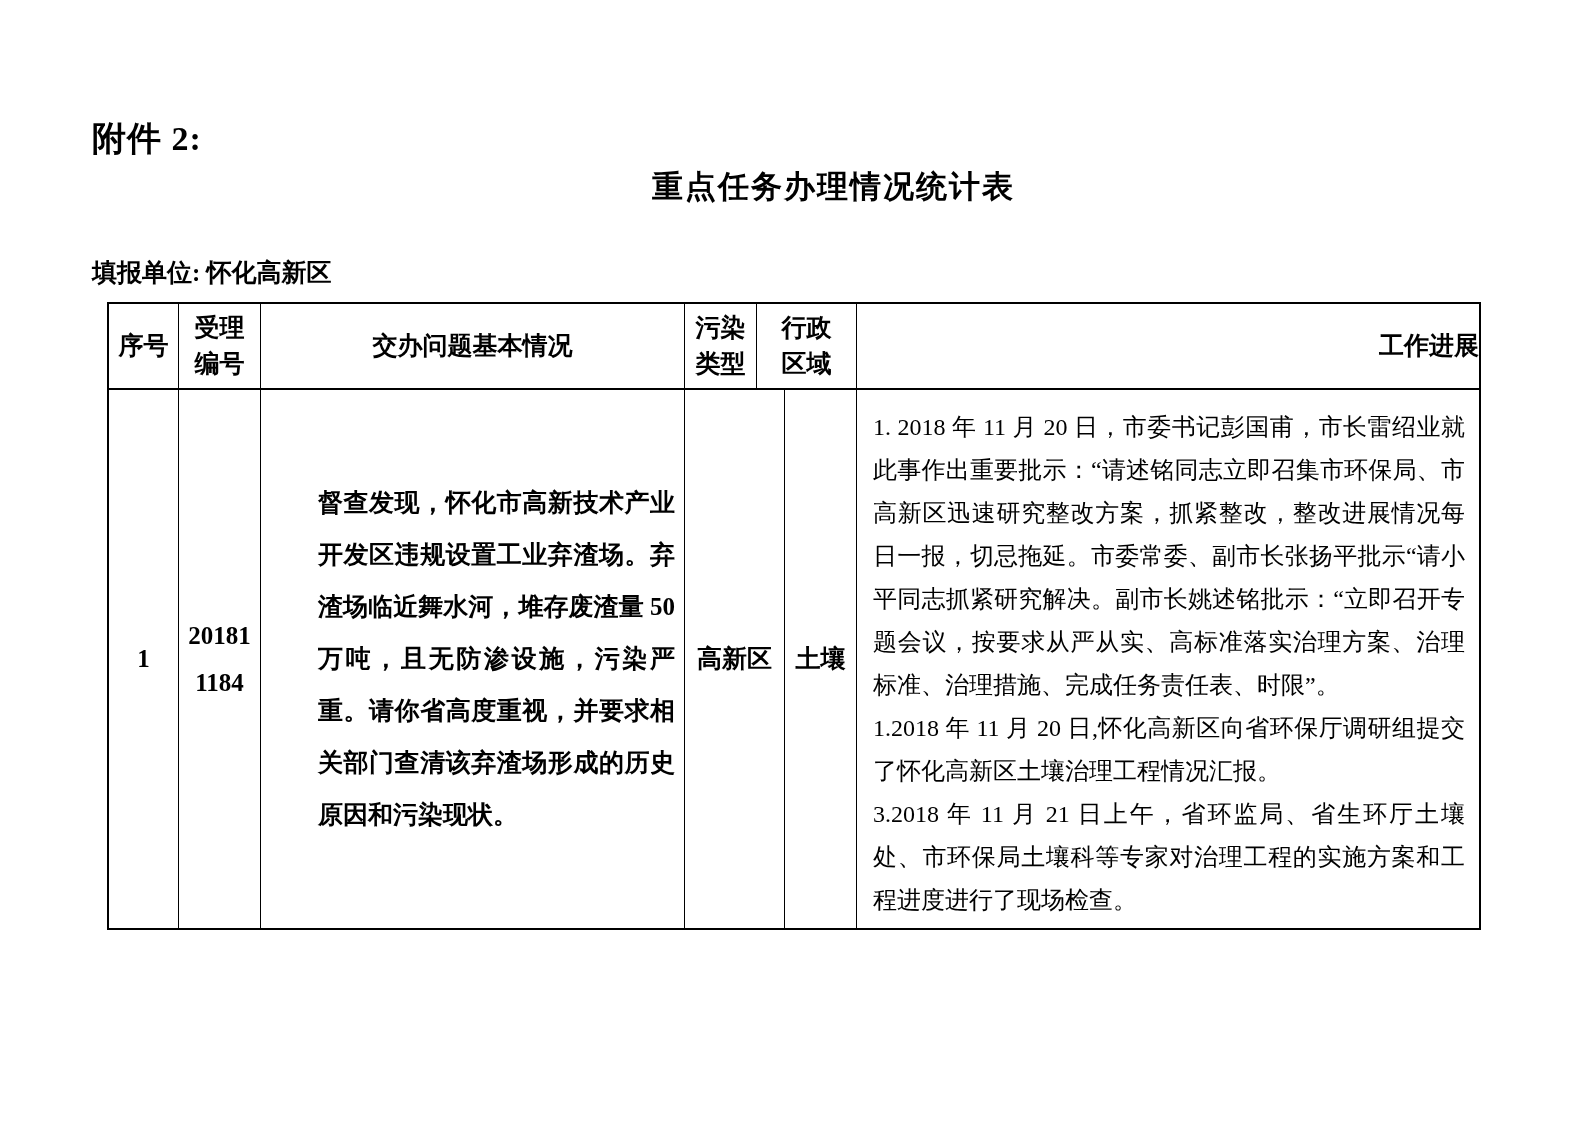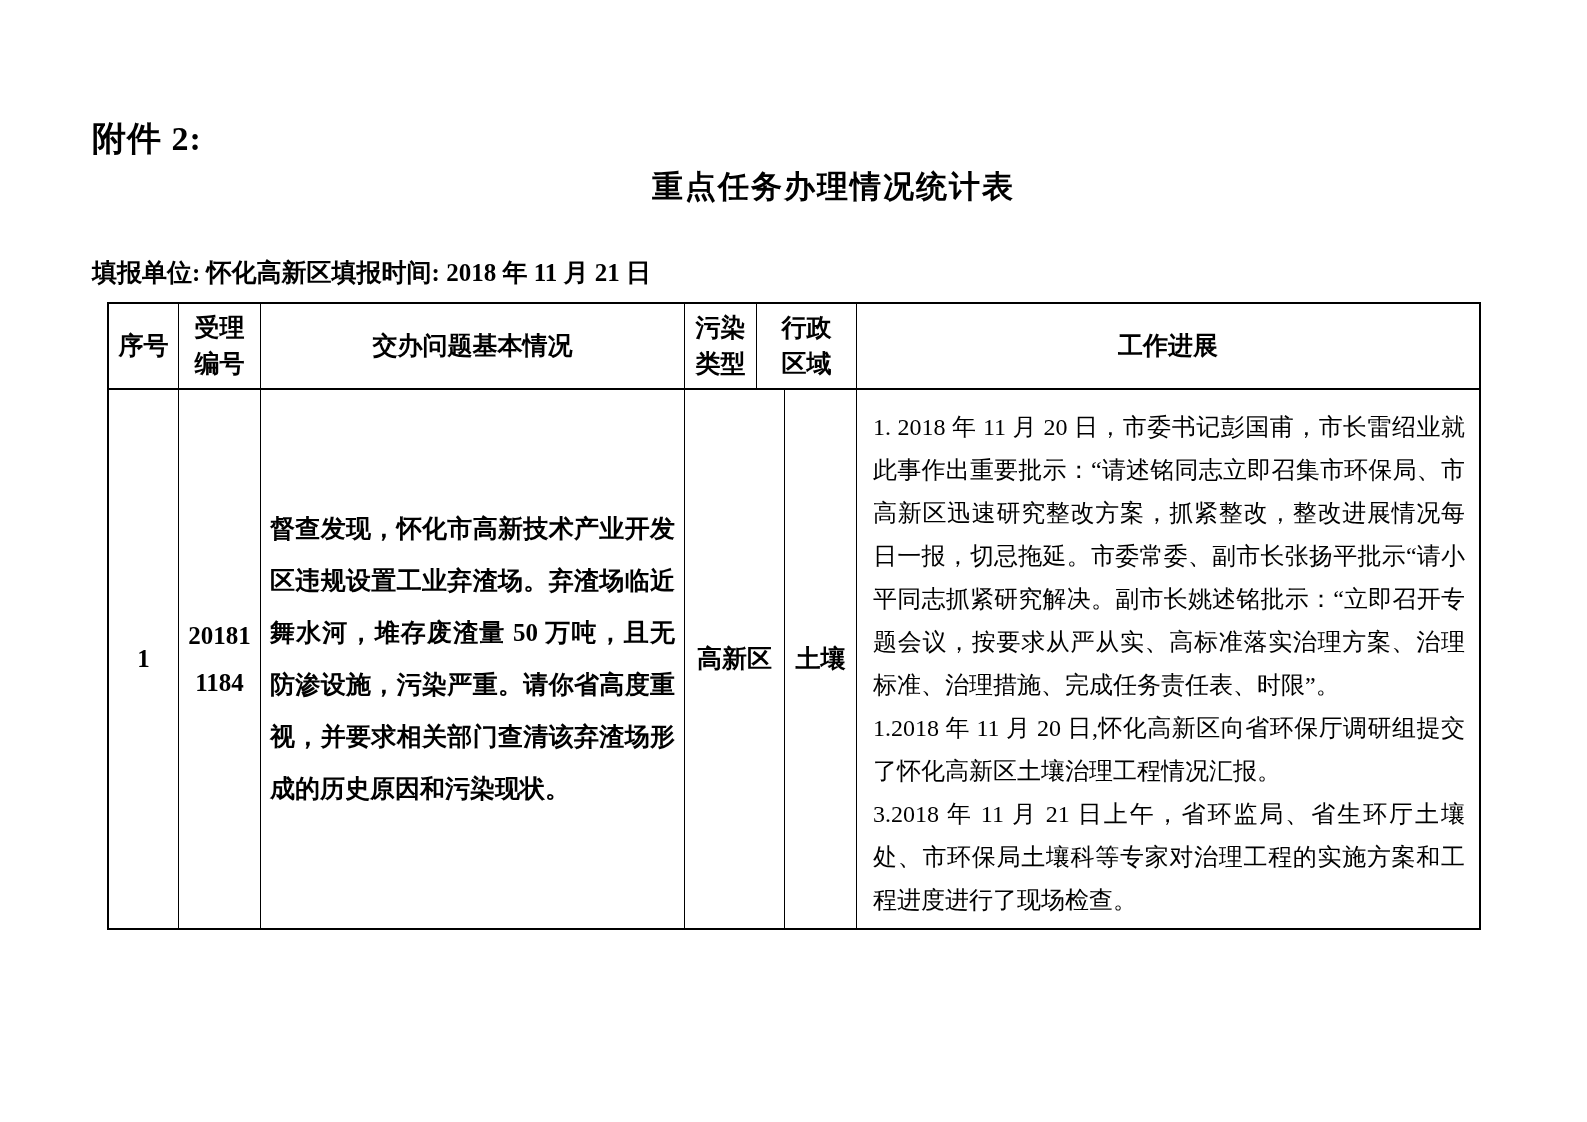--- a/index.html
+++ b/index.html
@@ -36,30 +36,31 @@
     border-right: 1px solid #000;
     display: flex; align-items: center; justify-content: center;
     text-align: center;
   }
   .cell:last-child { border-right: none; }
   .c1 { width: 70px; }
   .c2 { width: 82px; }
   .c3 { width: 424px; }
   .c4 { width: 72px; text-align: center; }
   .c5 { width: 100px; }
-  .c6 { flex: 1; }
+  .c6 { flex: 1; justify-content: flex-end; }
 
   .hdr-label { font-size: 25px; font-weight: 700; white-space: pre-line; line-height: 1.45; }
 
   .val { font-size: 25px; font-weight: 700; white-space: pre-line; line-height: 1.9; }
 
   .cell.problem-cell { padding: 0 9px; }
   .problem-text {
     font-size: 25px; font-weight: 700; text-align: justify;
     line-height: 52px;
+    margin-left: 48px;
   }
 
   .cell.progress-cell {
     align-items: flex-start; justify-content: flex-end;
     padding: 16px 14px 10px 16px; text-align: left;
   }
   .progress-text p {
     font-size: 24px; font-weight: 400; text-align: justify;
     line-height: 43px;
   }
@@ -68,21 +69,20 @@
 <body>
 
 <div class="page">
 
   <div class="attachment">附件 2:</div>
 
   <div class="doc-title">重点任务办理情况统计表</div>
 
   <div class="meta-row">
     <span>填报单位: 怀化高新区</span>
-    <span>填报时间: 2018 年 11 月 21 日</span>
   </div>
 
   <div class="report-table">
 
     <div class="trow header">
       <div class="cell c1">
         <span class="hdr-label">序号</span>
       </div>
       <div class="cell c2">
         <span class="hdr-label">受理

